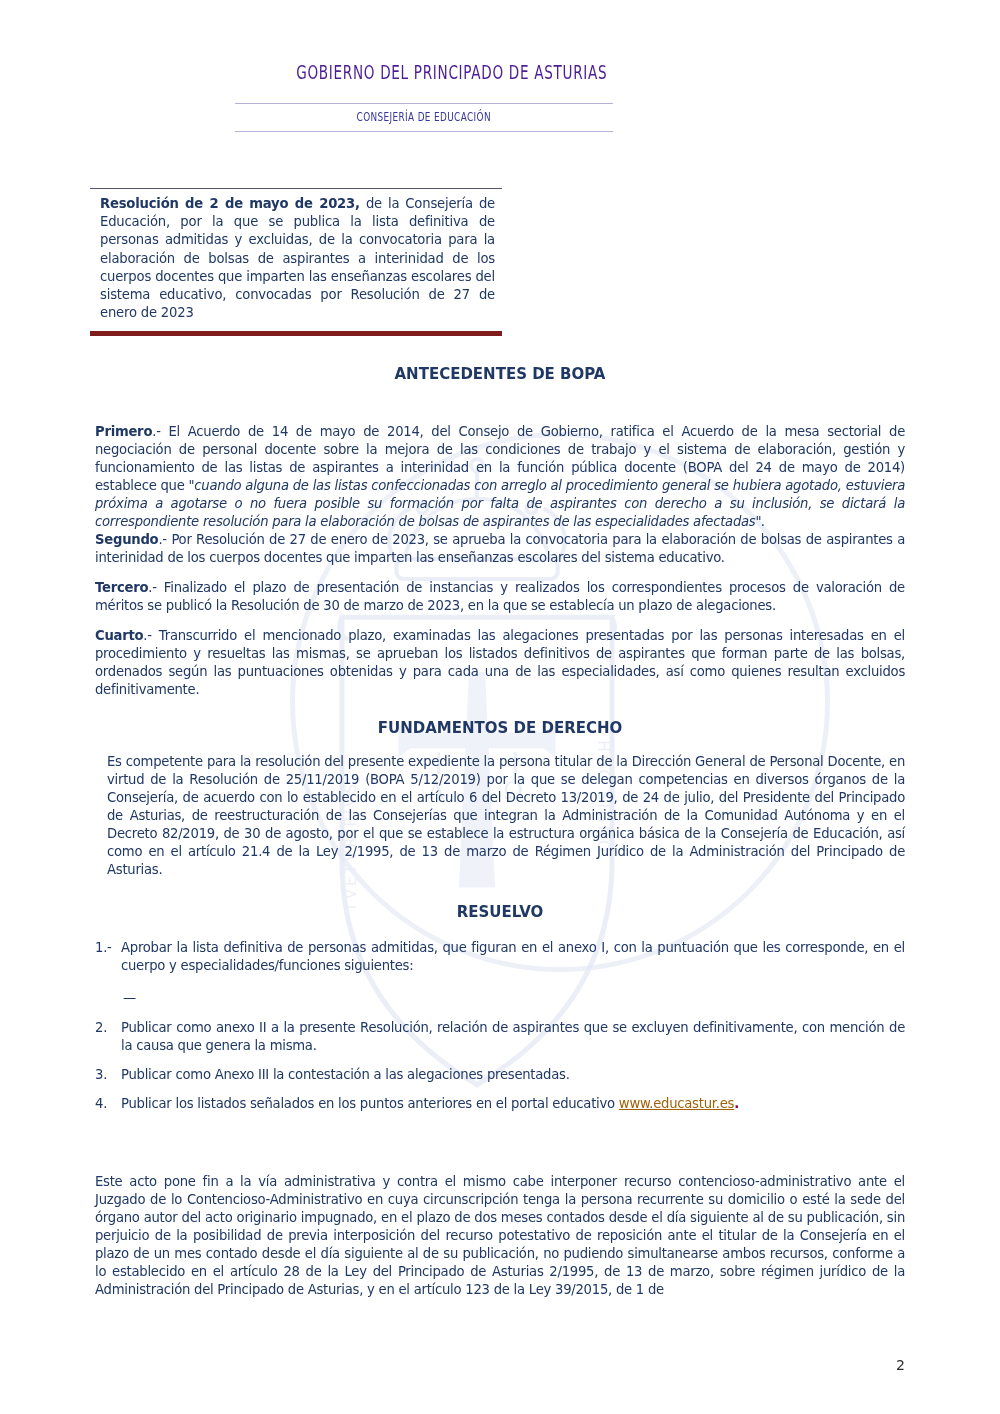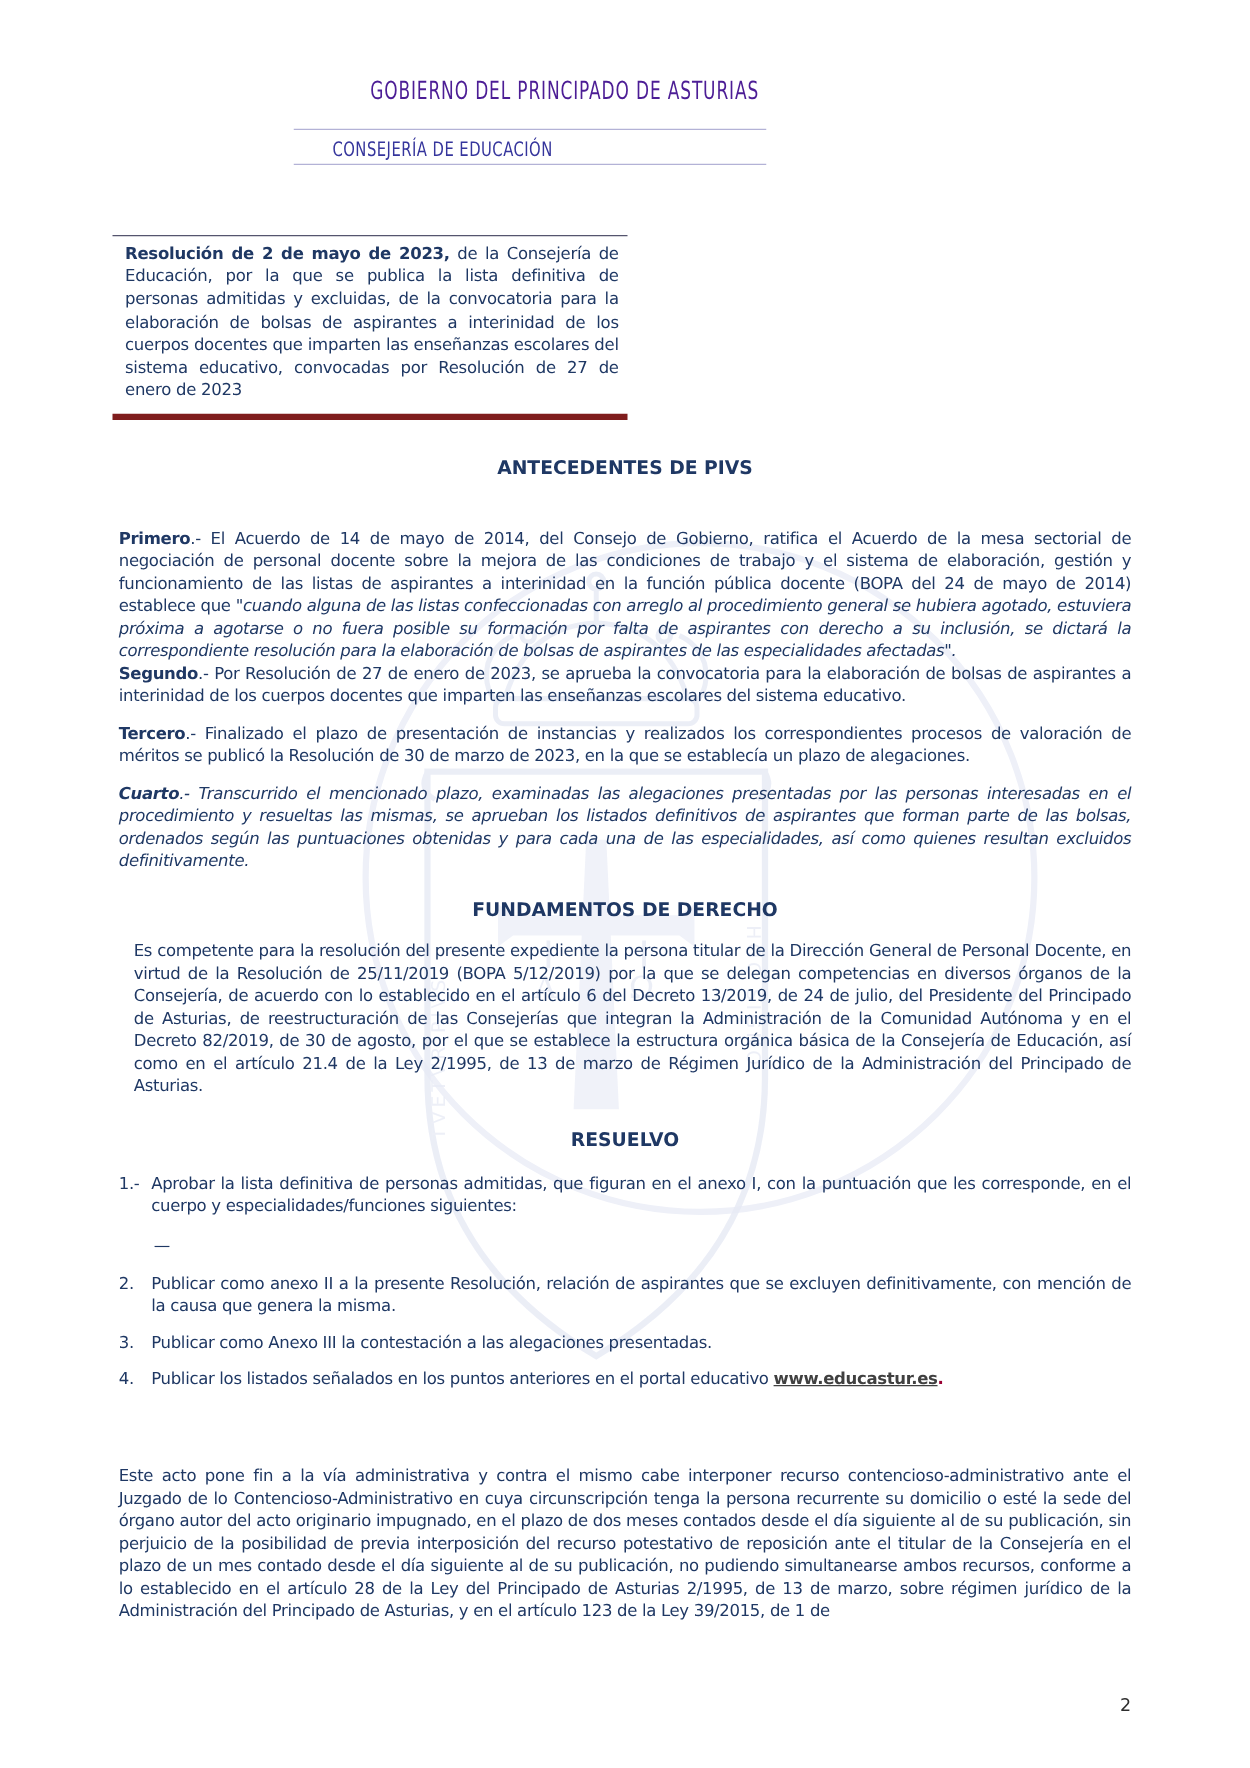--- a/index.html
+++ b/index.html
@@ -11,55 +11,55 @@
   .wm{position:absolute;z-index:0;pointer-events:none;}
   .wm-circle{left:290px;top:432px;width:540px;height:540px;border:5px solid #eef0f8;border-radius:50%;box-sizing:border-box;}
   .wm-coa{left:322px;top:438px;width:310px;height:665px;opacity:.8;}
   
   .layer{position:absolute;z-index:1;}
   .hdr-title{left:223px;top:60px;width:400px;text-align:center;color:#4c1d95;font-size:20px;white-space:nowrap;}
   .hdr-title span{display:inline-block;transform:scaleX(.68);transform-origin:center;letter-spacing:1px;}
   .hdr-rule{border:none;border-top:1px solid #b3b2d6;margin:0;height:0;}
   .r1{left:235px;top:103px;width:378px;}
   .r2{left:235px;top:131px;width:378px;}
-  .hdr-dept{left:235px;top:110px;width:378px;text-align:left;color:#35359c;font-size:16px;white-space:nowrap;}
+  .hdr-dept{left:235px;top:110px;width:378px;text-align:center;color:#35359c;font-size:12px;white-space:nowrap;}
   .hdr-dept span{display:inline-block;transform:scaleX(.74);transform-origin:center;letter-spacing:.5px;}
   
   .sum{
     left:90px;top:188px;width:412px;box-sizing:border-box;
     border-top:1px solid #55556e;border-bottom:5px solid #7f1d1d;
     padding:6px 7px 9px 10px;
     font-size:13.2px;line-height:18.2px;letter-spacing:-.2px;text-align:justify;
   }
   .b{font-weight:bold;}
   
   .main{left:95px;top:345px;width:810px;font-size:13.2px;line-height:18px;letter-spacing:-.25px;}
   .h{font-weight:bold;text-align:center;font-size:15px;letter-spacing:0;line-height:18px;margin:0;}
   .h-ante{margin-top:20px;}
   .h-fund{margin-top:20px;}
   .h-resu{margin-top:24px;}
   .p{text-align:justify;margin:0;}
   .p-primero{margin-top:40px;}
   .p-segundo{margin-top:0;}
   .p-tercero{margin-top:12px;}
-  .p-cuarto{margin-top:12px;font-style:italic;}
+  .p-cuarto{margin-top:12px;}
   .p-fund{margin-top:16px;margin-left:12px;}
   .p-closing{margin-top:60px;}
   .i{font-style:italic;}
   .item{display:flex;margin:0;}
   .item .num{flex:0 0 26px;}
   .item .txt{flex:1;text-align:justify;}
   .item1{margin-top:18px;}
   .item2{margin-top:12px;}
   .item3{margin-top:11px;}
   .item4{margin-top:11px;}
   .dash{display:flex;margin-top:14px;margin-left:28px;}
   .dash .d{flex:0 0 22px;}
   .dash .sub2{margin-left:4px;}
-  .link{color:#404040;font-weight:bold;text-decoration:underline;cursor:pointer;}
+  .link{color:#a16207;font-weight:normal;text-decoration:underline;cursor:pointer;}
   .linkend{color:#990033;font-weight:bold;text-decoration:none;}
   
   .pagenum{left:870px;top:1357px;width:35px;text-align:right;color:#2e2e2e;font-size:14px;}
 </style>
 </head>
 <body>
 
 <div class="page">
 
   <div class="wm wm-circle"></div>
@@ -103,21 +103,21 @@
     <span>CONSEJERÍA DE EDUCACIÓN</span>
   </div>
   <hr class="layer hdr-rule r2">
 
   <div class="layer sum">
     <span class="b">Resolución de 2 de mayo de 2023,</span><span> de la Consejería de Educación, por la que se publica la lista definitiva de personas admitidas y excluidas, de la convocatoria para la elaboración de bolsas de aspirantes a interinidad de los cuerpos docentes que imparten las enseñanzas escolares del sistema educativo, convocadas por Resolución de 27 de enero de 2023</span>
   </div>
 
   <div class="layer main">
 
-    <p class="h h-ante">ANTECEDENTES DE PIVS</p>
+    <p class="h h-ante">ANTECEDENTES DE BOPA</p>
 
     <p class="p p-primero"><span class="b">Primero</span><span>.- </span><span>El Acuerdo de 14 de mayo de 2014, del Consejo de Gobierno, ratifica el Acuerdo de la mesa sectorial de negociación de personal docente sobre la mejora de las condiciones de trabajo y el sistema de elaboración, gestión y funcionamiento de las listas de aspirantes a interinidad en la función pública docente (BOPA del 24 de mayo de 2014) establece que </span><span class="i">"cuando alguna de las listas confeccionadas con arreglo al procedimiento general se hubiera agotado, estuviera próxima a agotarse o no fuera posible su formación por falta de aspirantes con derecho a su inclusión, se dictará la correspondiente resolución para la elaboración de bolsas de aspirantes de las especialidades afectadas".</span></p>
 
     <p class="p p-segundo"><span class="b">Segundo</span><span>.- </span><span>Por Resolución de 27 de enero de 2023, se aprueba la convocatoria para la elaboración de bolsas de aspirantes a interinidad de los cuerpos docentes que imparten las enseñanzas escolares del sistema educativo.</span></p>
 
     <p class="p p-tercero"><span class="b">Tercero</span><span>.- </span><span>Finalizado el plazo de presentación de instancias y realizados los correspondientes procesos de valoración de méritos se publicó la Resolución de 30 de marzo de 2023, en la que se establecía un plazo de alegaciones.</span></p>
 
     <p class="p p-cuarto"><span class="b">Cuarto</span><span>.- </span><span>Transcurrido el mencionado plazo, examinadas las alegaciones presentadas por las personas interesadas en el procedimiento y resueltas las mismas, se aprueban los listados definitivos de aspirantes que forman parte de las bolsas, ordenados según las puntuaciones obtenidas y para cada una de las especialidades, así como quienes resultan excluidos definitivamente.</span></p>
 
     <p class="h h-fund">FUNDAMENTOS DE DERECHO</p>

